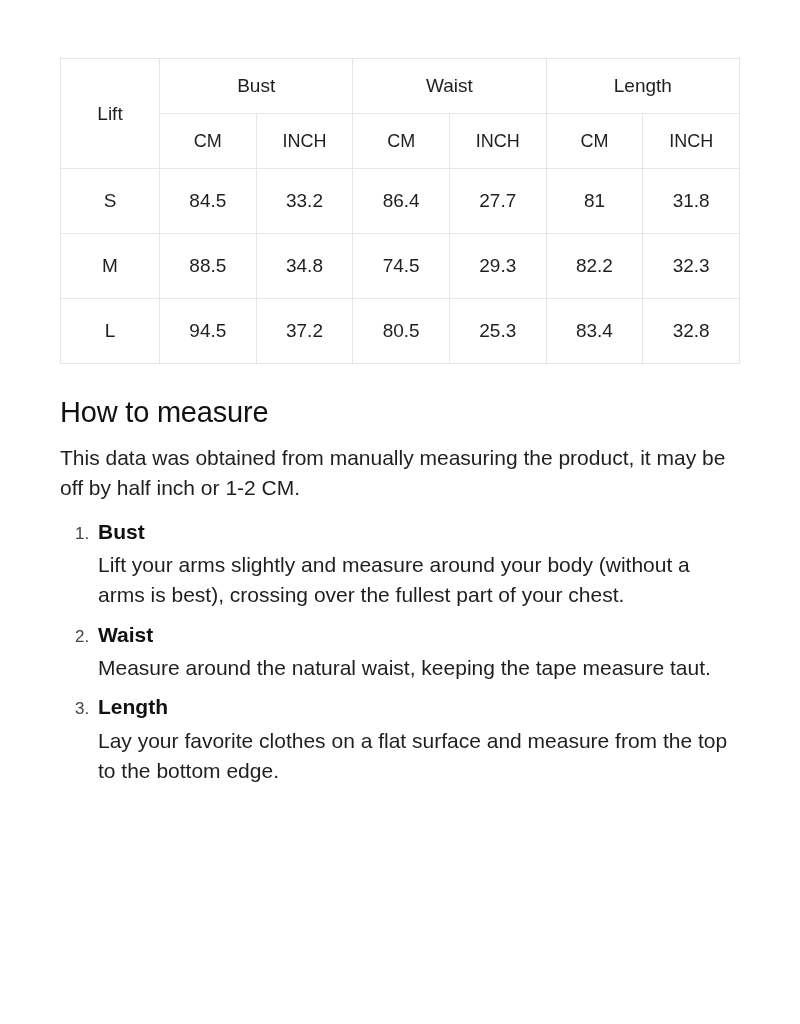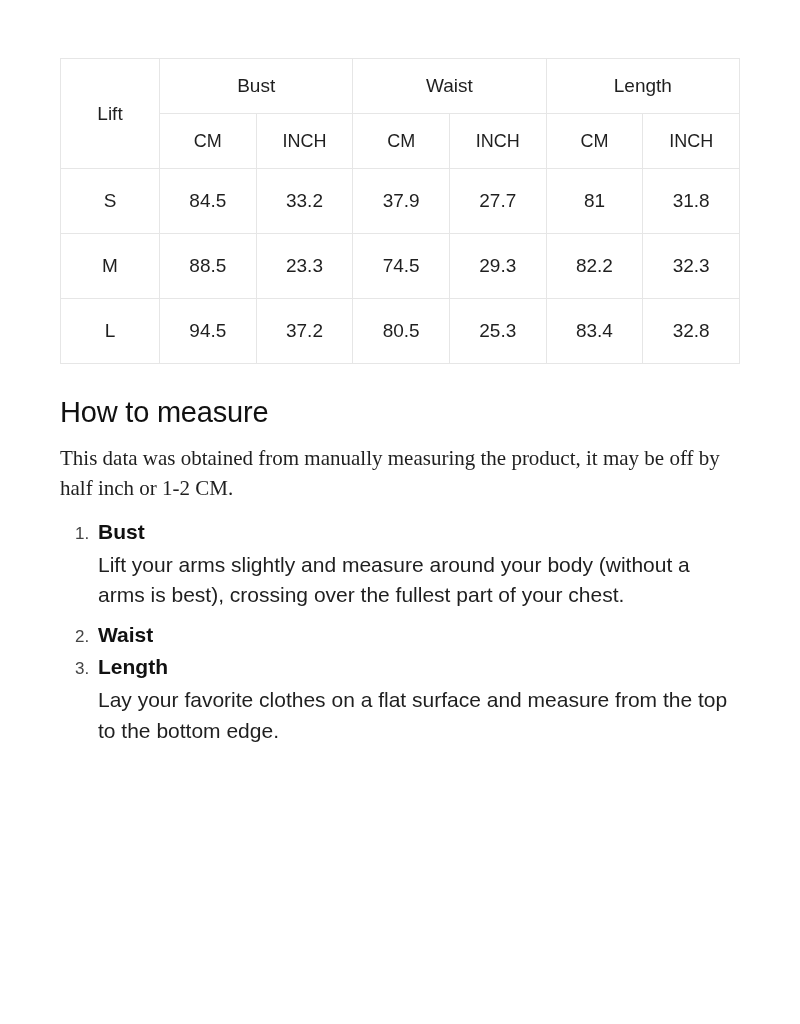--- a/index.html
+++ b/index.html
@@ -66,21 +66,20 @@
     margin: 32px 0 14px 0;
     color: #111111;
     letter-spacing: -0.2px;
   }
   p.intro {
     font-size: 21px;
     line-height: 1.45;
     margin: 0 0 14px 0;
     color: #1f1f1f;
     max-width: 690px;
-    font-family: Liberation Serif, serif;
   }
 
   ol.steps {
     margin: 0;
     padding: 0 0 0 34px;
     list-style: decimal;
     font-size: 16px;
     color: #555;
   }
   ol.steps > li {
@@ -129,29 +128,29 @@
         <th class="unit-head">INCH</th>
         <th class="unit-head">CM</th>
         <th class="unit-head">INCH</th>
       </tr>
     </thead>
     <tbody>
       <tr>
         <td class="size-cell">S</td>
         <td class="body-cell">84.5</td>
         <td class="body-cell">33.2</td>
-        <td class="body-cell">37.9</td>
+        <td class="body-cell">86.4</td>
         <td class="body-cell">27.7</td>
         <td class="body-cell">81</td>
         <td class="body-cell">31.8</td>
       </tr>
       <tr>
         <td class="size-cell">M</td>
         <td class="body-cell">88.5</td>
-        <td class="body-cell">23.3</td>
+        <td class="body-cell">34.8</td>
         <td class="body-cell">74.5</td>
         <td class="body-cell">29.3</td>
         <td class="body-cell">82.2</td>
         <td class="body-cell">32.3</td>
       </tr>
       <tr>
         <td class="size-cell">L</td>
         <td class="body-cell">94.5</td>
         <td class="body-cell">37.2</td>
         <td class="body-cell">80.5</td>
@@ -166,20 +165,21 @@
 
   <p class="intro">This data was obtained from manually measuring the product, it may be off by half inch or 1-2 CM.</p>
 
   <ol class="steps">
     <li>
       <span class="step-title">Bust</span>
       <span class="step-body">Lift your arms slightly and measure around your body (without a arms is best), crossing over the fullest part of your chest.</span>
     </li>
     <li>
       <span class="step-title">Waist</span>
+      <span class="step-body">Measure around the natural waist, keeping the tape measure taut.</span>
     </li>
     <li>
       <span class="step-title">Length</span>
       <span class="step-body">Lay your favorite clothes on a flat surface and measure from the top to the bottom edge.</span>
     </li>
   </ol>
 
 </div>
 
 </body></html>

